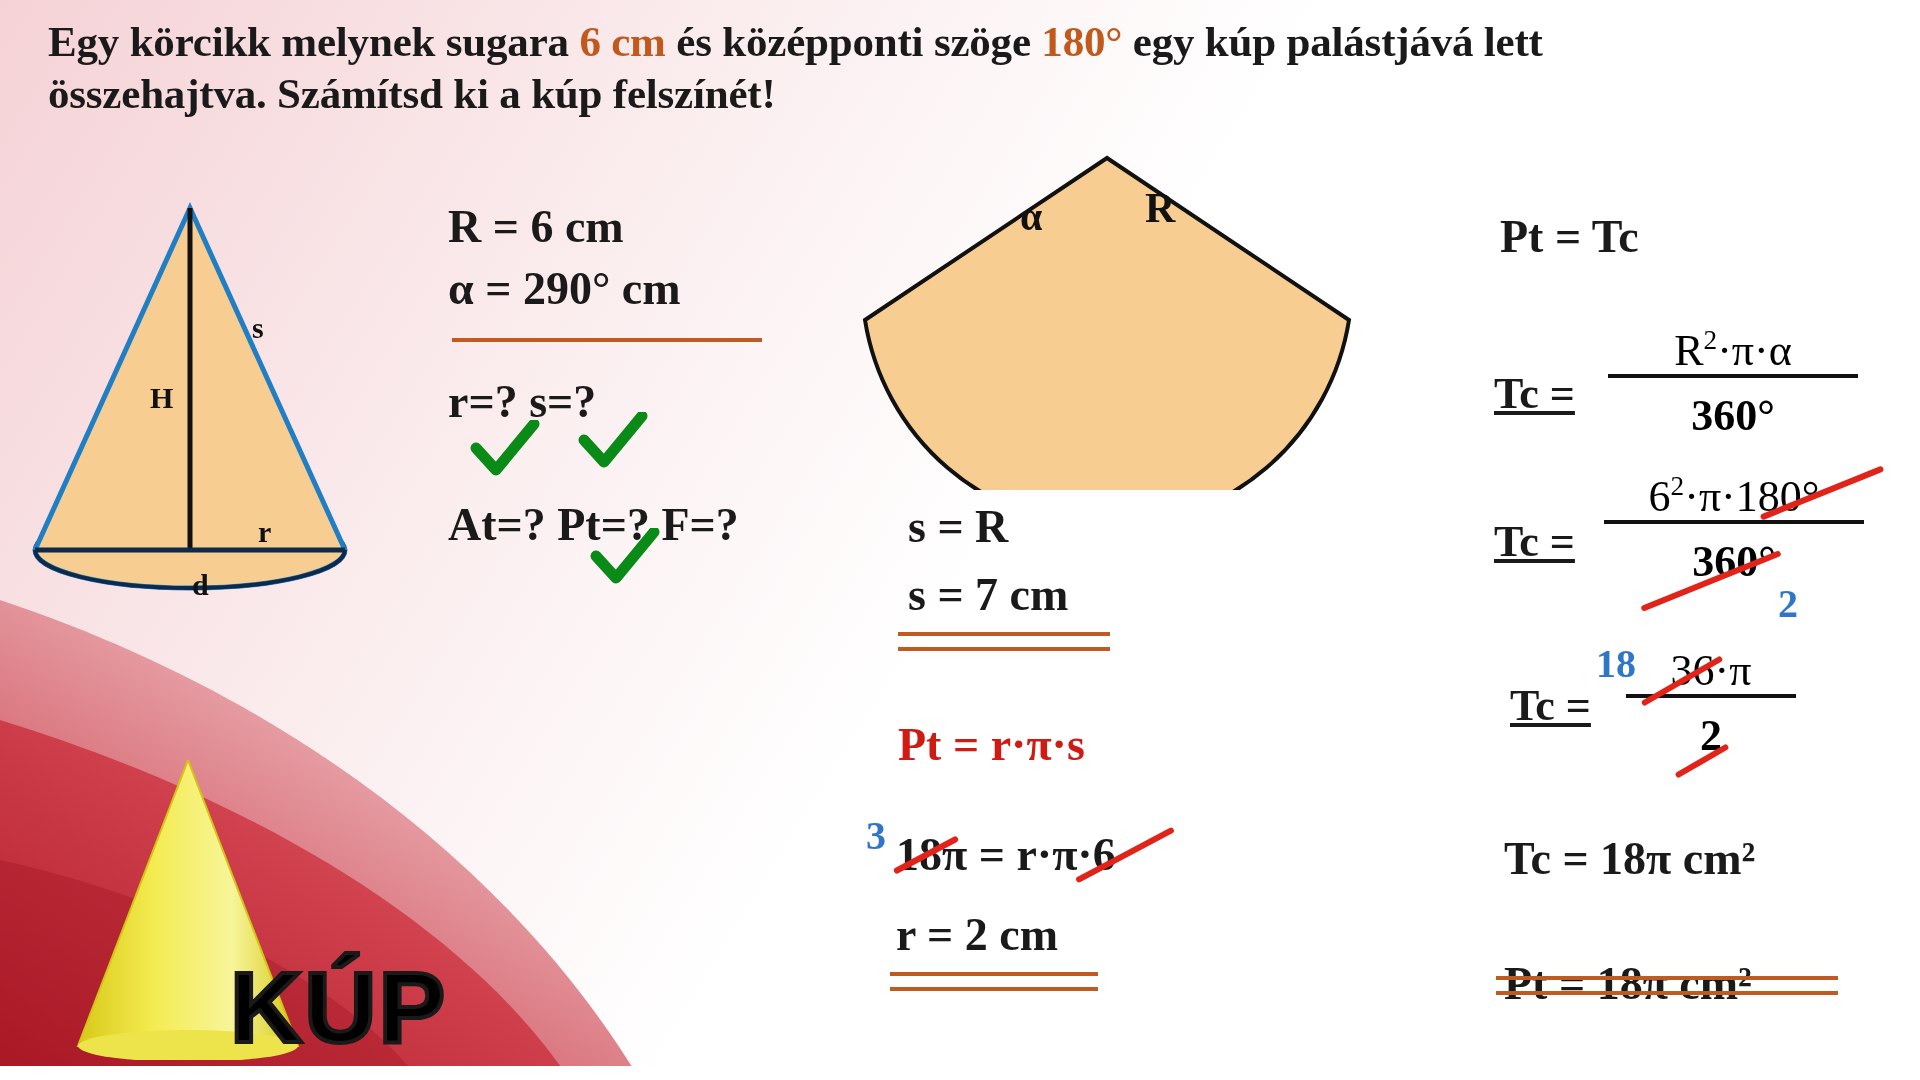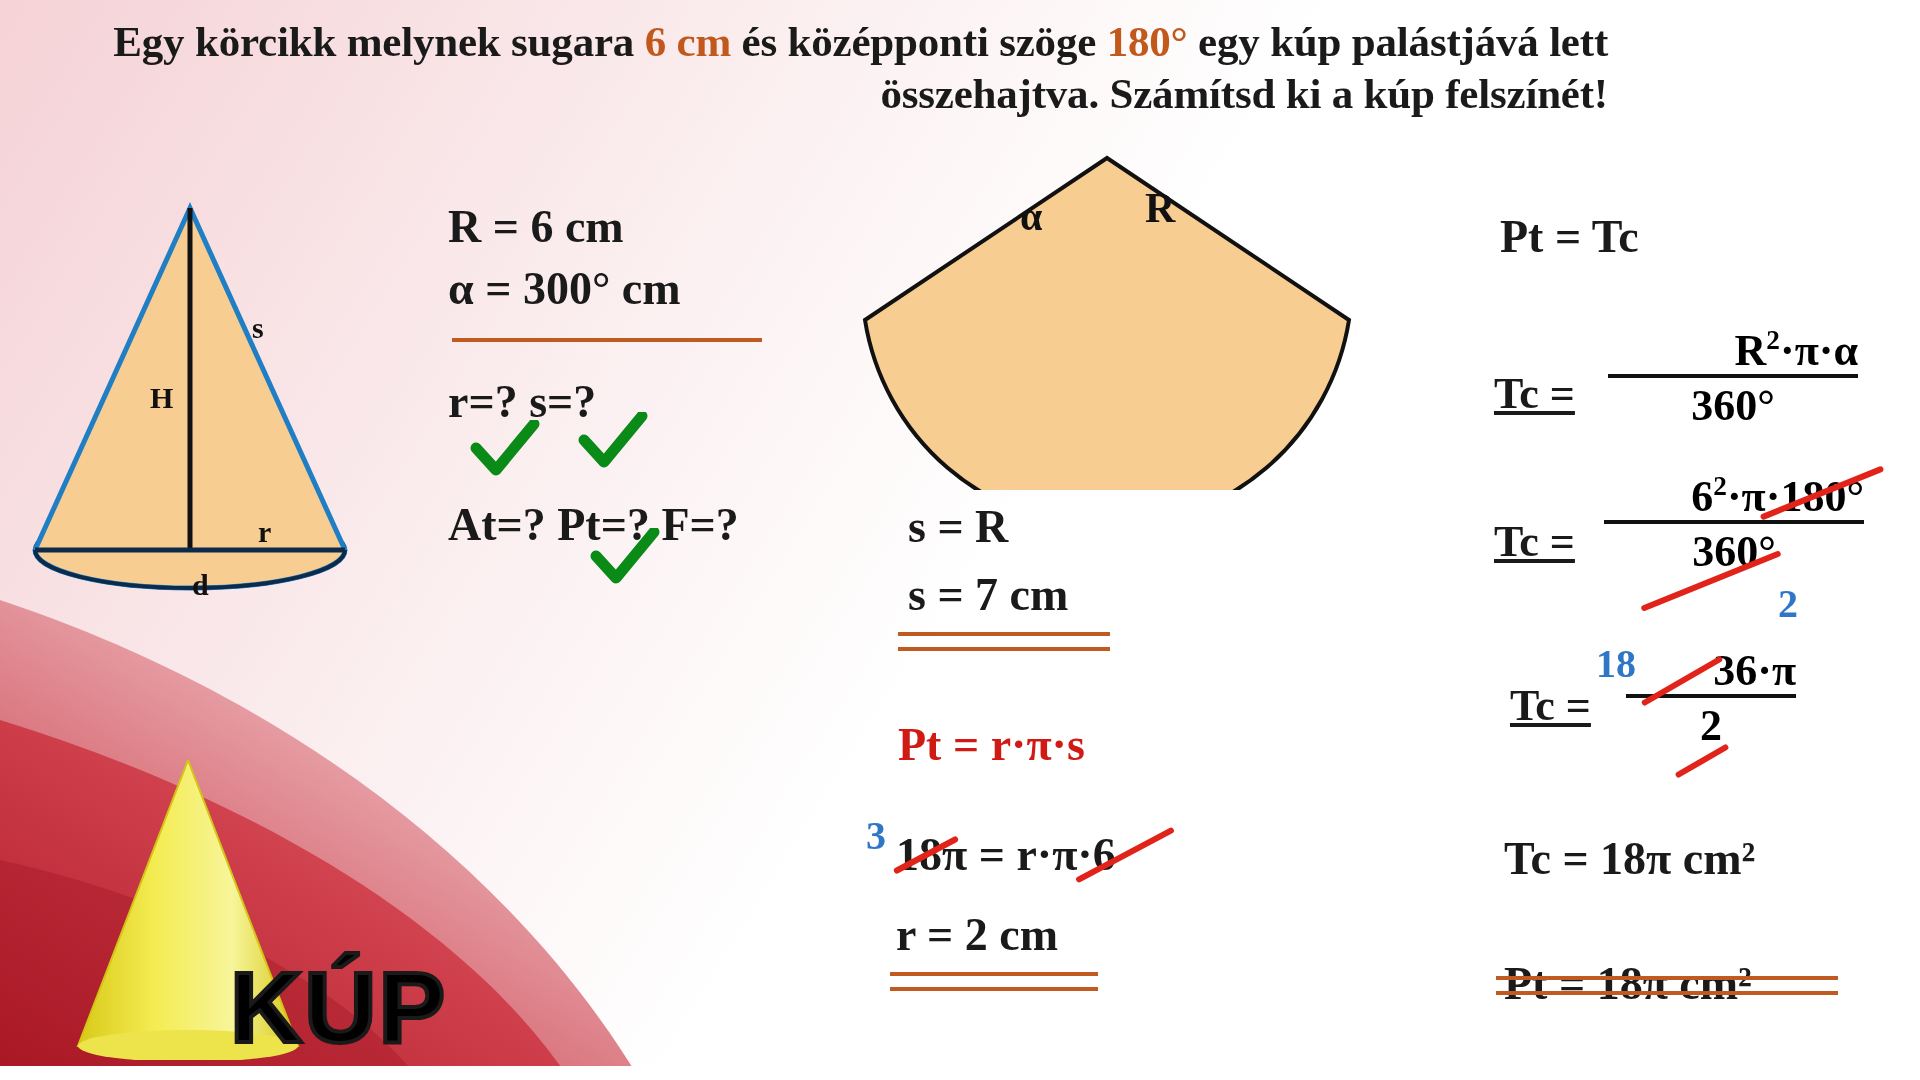--- a/index.html
+++ b/index.html
@@ -10,21 +10,20 @@
   }
   
   .bg-swoosh{
     position:absolute;left:0;top:0;width:1920px;height:1080px;
     pointer-events:none;
   }
   .title{
     position:absolute;left:48px;top:16px;width:1560px;
     font-size:43px;font-weight:bold;color:#1a1a1a;line-height:1.22;
     letter-spacing:-0.2px;
-    text-align:right;
   }
   .title .hl{color:#c1591c;}
   .cone-img{position:absolute;left:20px;top:190px;width:360px;height:420px;}
   .sector-img{position:absolute;left:855px;top:150px;width:560px;height:340px;}
   .kup-logo{position:absolute;left:60px;top:760px;width:420px;height:300px;}
   .kup-text{
     position:absolute;left:230px;top:950px;
     font-family:"Liberation Sans", sans-serif;
     font-size:100px;font-weight:bold;color:#000000;
     -webkit-text-stroke:4px #1a1a1a;
@@ -40,22 +39,22 @@
   .ul-orange{
     position:absolute;background:#bf5a20;height:4px;
   }
   .ul-double{
     position:absolute;height:11px;
     border-top:4px solid #bf5a20;border-bottom:4px solid #bf5a20;
   }
   .check{position:absolute;}
   .strike{position:absolute;background:#e2231a;height:6px;transform-origin:center;border-radius:3px;}
   .frac{position:absolute;text-align:center;}
-  .frac .num{display:block;font-size:44px;font-weight:bold;line-height:1.05;text-align:right;}
-  .frac .den{display:block;font-size:44px;font-weight:bold;line-height:1.1;border-top:4px solid #111;padding-top:4px;}
+  .frac .num{display:block;font-size:44px;font-weight:normal;line-height:1.05;}
+  .frac .den{display:block;font-size:44px;font-weight:bold;line-height:1.1;border-top:4px solid #111;padding-top:14px;}
   .sup{font-size:0.62em;vertical-align:super;}
 </style>
 </head>
 <body>
 
 <svg class="bg-swoosh" viewBox="0 0 1920 1080" preserveAspectRatio="none">
   <defs>
     <linearGradient id="pinkgrad" x1="0" y1="0" x2="1" y2="0.35">
       <stop offset="0%" stop-color="#f5d2d6"></stop>
       <stop offset="38%" stop-color="#fbeff0"></stop>
@@ -105,21 +104,21 @@
   <path d="M10,175 A240,240 0 0 1 250,-65 A240,240 0 0 1 490,175 L250,175 Z" fill="none" stroke="none"></path>
   <path d="M8,172 L250,10 L492,172 A250,250 0 0 1 8,172 Z" fill="none" stroke="none"></path>
   <path d="M10,170 A250,250 0 0 1 185,-68 L185,-68 A250,250 0 0 1 490,170 Z" fill="none" stroke="none"></path>
   <path d="M12,168 C12,80 80,10 185,8 C300,8 470,70 492,168 A250,250 0 0 1 12,168 Z" fill="none" stroke="none"></path>
   <path d="M10,170 L252,8 L494,170 A245,245 0 0 1 10,170 Z" fill="#f7cd92" stroke="#111" stroke-width="4"></path>
   <text x="165" y="80" font-family="Liberation Serif, serif" font-size="40" font-weight="bold" fill="#111">α</text>
   <text x="290" y="72" font-family="Liberation Serif, serif" font-size="42" font-weight="bold" fill="#111">R</text>
 </svg>
 
 <div class="txt c2 f36" style="top:200px;">R = 6 cm</div>
-<div class="txt c2 f36" style="top:262px;">α = 300° cm</div>
+<div class="txt c2 f36" style="top:262px;">α = 290° cm</div>
 <div class="ul-orange" style="left:452px;top:338px;width:310px;"></div>
 <div class="txt c2 f36" style="top:375px;">r=? s=?</div>
 <div class="txt c2 f36" style="top:498px;">At=? Pt=? F=?</div>
 
 <svg class="check" style="left:470px;top:420px;" width="70" height="60" viewBox="0 0 70 60">
   <path d="M6,28 L26,50 L64,4" fill="none" stroke="#0a8a16" stroke-width="11" stroke-linecap="round" stroke-linejoin="round"></path>
 </svg>
 <svg class="check" style="left:578px;top:412px;" width="70" height="60" viewBox="0 0 70 60">
   <path d="M6,28 L26,50 L64,4" fill="none" stroke="#0a8a16" stroke-width="11" stroke-linecap="round" stroke-linejoin="round"></path>
 </svg>

